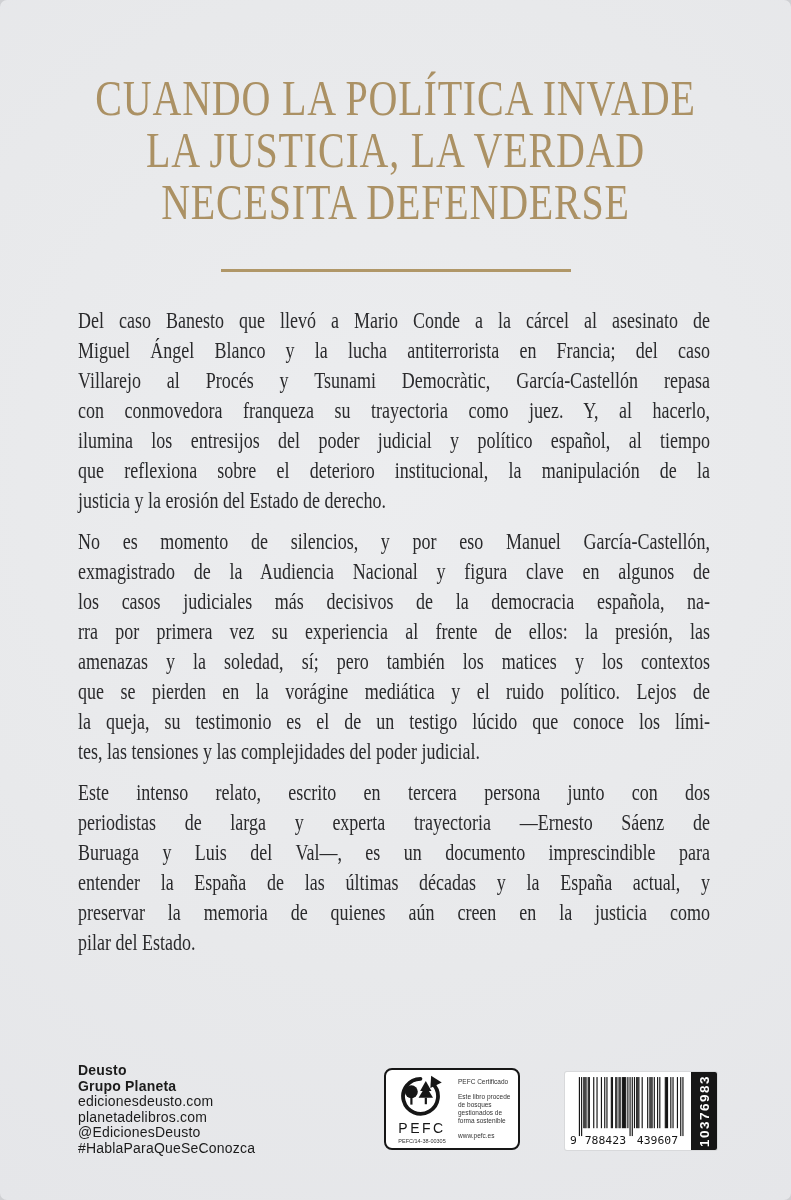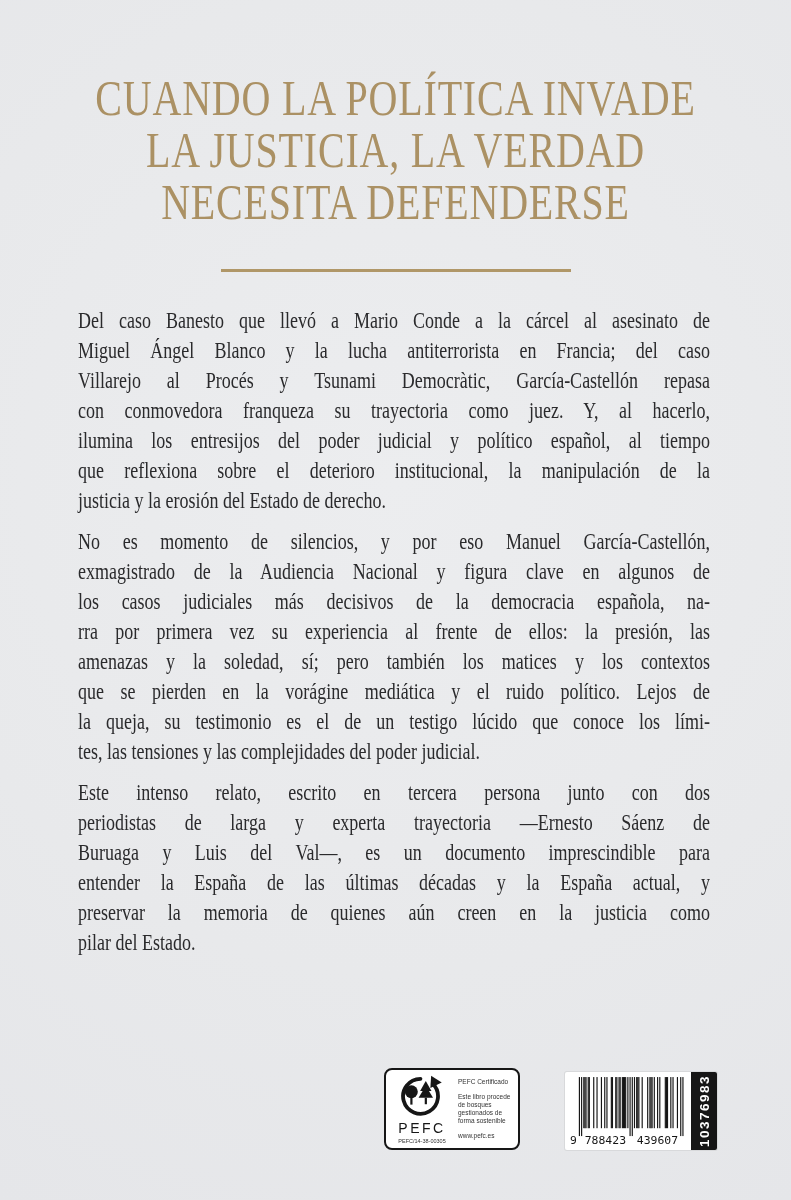--- a/index.html
+++ b/index.html
@@ -12,20 +12,21 @@
   *{margin:0;padding:0;box-sizing:border-box;}
   html,body{background:#cfd0d3;}
   .page{
     position:relative;
     width:791px;height:1200px;
     margin:0 auto;
     background:var(--bg);
     background-image:radial-gradient(circle at 50% 40%, #ecedef 0%, #e8e9eb 60%, #e5e6e9 100%);
     overflow:hidden;
     font-family:"Liberation Serif", serif;
+    border-radius:7px;
   }
 
   
   .title-block{
     position:absolute;top:72px;left:0;width:791px;
     text-align:center;
     color:var(--gold);
     font-family:"Liberation Serif", serif;
     font-size:50px;line-height:52px;
     letter-spacing:1px;
@@ -156,20 +157,28 @@
       <div class="para">
         <div class="tline">Este intenso relato, escrito en tercera persona junto con dos</div>
         <div class="tline">periodistas de larga y experta trayectoria —Ernesto Sáenz de</div>
         <div class="tline">Buruaga y Luis del Val—, es un documento imprescindible para</div>
         <div class="tline">entender la España de las últimas décadas y la España actual, y</div>
         <div class="tline">preservar la memoria de quienes aún creen en la justicia como</div>
         <div class="tline last">pilar del Estado.</div>
       </div>
     </div>
 
+  <div class="publisher-block">
+    <div class="bold">Deusto</div>
+    <div class="bold">Grupo Planeta</div>
+    <div>edicionesdeusto.com</div>
+    <div>planetadelibros.com</div>
+    <div>@EdicionesDeusto</div>
+    <div>#HablaParaQueSeConozca</div>
+  </div>
 
   <div class="pefc-label">
     <div class="pefc-left">
       <span>
         <svg viewBox="0 0 64 54" width="50" height="41" aria-hidden="true">
           <path d="M30 5 A23 23 0 1 0 46.3 11.7" fill="none" stroke="#161616" stroke-width="5" stroke-linecap="round"></path>
           <polygon points="44,1 58,10 43,17" fill="#161616"></polygon>
           <circle cx="18" cy="22" r="8.5" fill="#161616"></circle>
           <rect x="16.6" y="28" width="2.9" height="11" fill="#161616"></rect>
           <polygon points="37,8 44.5,21 29.5,21" fill="#161616"></polygon>

